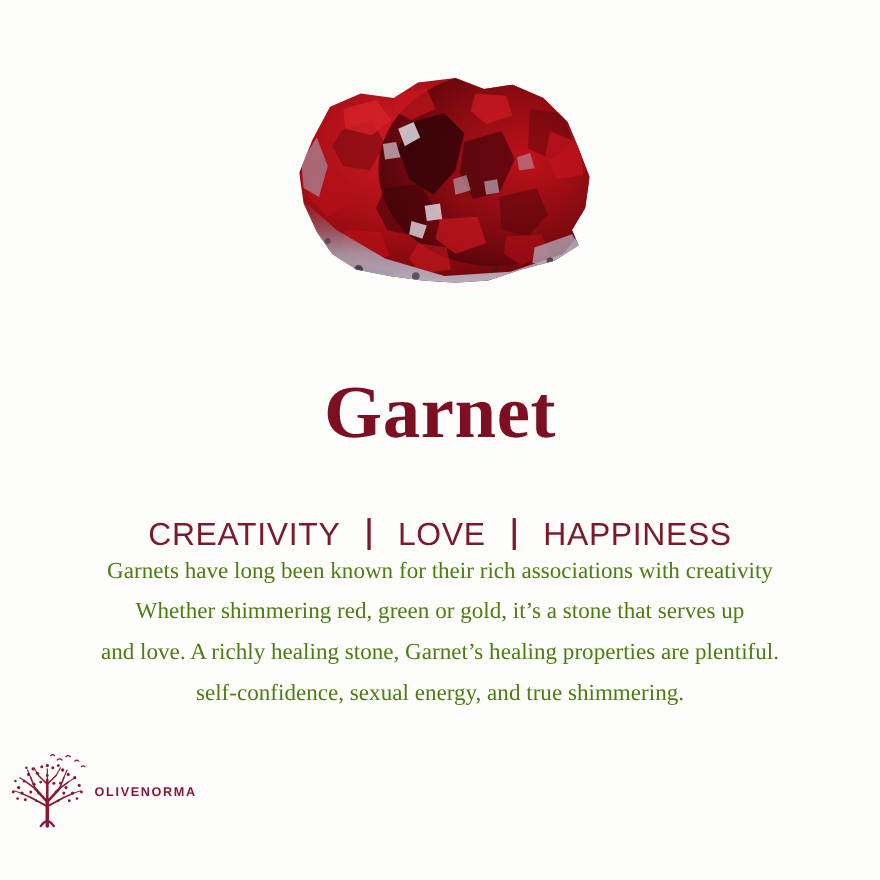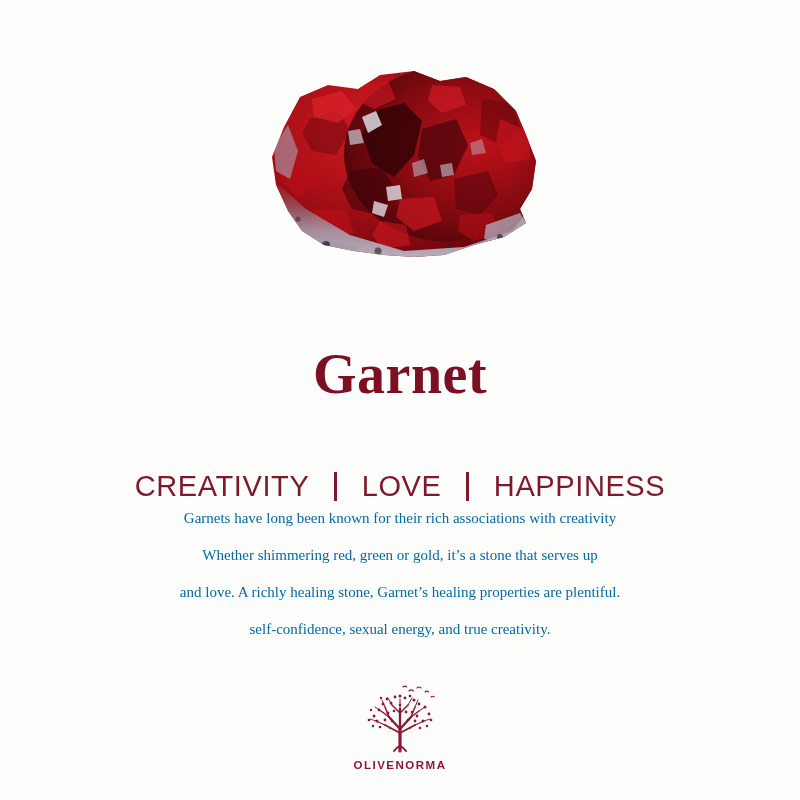--- a/index.html
+++ b/index.html
@@ -41,21 +41,21 @@
 
   
   .title {
     position: absolute;
     left: 0;
     top: 336px;
     width: 800px;
     text-align: center;
     font-family: "Liberation Serif", "DejaVu Serif", serif;
     font-weight: 700;
-    font-size: 56px;
+    font-size: 68px;
     line-height: 76px;
     letter-spacing: 0.5px;
     color: #7c1022;
   }
 
   
   .subtitle {
     position: absolute;
     left: 0;
     top: 443px;
@@ -83,34 +83,34 @@
   }
 
   
   .body-copy {
     position: absolute;
     left: 0;
     top: 500px;
     width: 800px;
     text-align: center;
     font-family: "Liberation Serif", "DejaVu Serif", serif;
-    font-size: 15px;
+    font-size: 21px;
     line-height: 37px;
-    color: #0369a1;
+    color: #4d7c0f;
   }
   .body-copy .bl { display: block; white-space: nowrap; }
 
   
   .logo {
     position: absolute;
     left: 0;
     top: 683px;
     width: 800px;
     display: flex;
-    flex-direction: column;
+    flex-direction: row;
     align-items: center;
   }
   .logo-mark { width: 86px; height: 72px; display: block; }
   .logo-word {
     margin-top: 4px;
     font-family: "Liberation Sans", "DejaVu Sans", sans-serif;
     font-weight: 700;
     font-size: 11.5px;
     letter-spacing: 1.5px;
     color: #8a1734;
@@ -198,21 +198,21 @@
     <span class="sep"></span>
     <span class="kw">LOVE</span>
     <span class="sep"></span>
     <span class="kw">HAPPINESS</span>
   </div>
 
   <div class="body-copy">
     <span class="bl">Garnets have long been known for their rich associations with creativity</span>
     <span class="bl">Whether shimmering red, green or gold, it’s a stone that serves up</span>
     <span class="bl">and love. A richly healing stone, Garnet’s healing properties are plentiful.</span>
-    <span class="bl">self-confidence, sexual energy, and true creativity.</span>
+    <span class="bl">self-confidence, sexual energy, and true shimmering.</span>
   </div>
 
   <div class="logo">
     <svg class="logo-mark" viewBox="0 0 86 72" xmlns="http://www.w3.org/2000/svg" aria-hidden="true">
       <g stroke="#8a1734" fill="none" stroke-linecap="round">
 
         <path d="M43,68 L43,44" stroke-width="3.2"></path>
         <path d="M37,68 Q40,64 43,63 Q46,64 49,68" stroke-width="2"></path>
 
         <path d="M43,46 L32,34" stroke-width="2.3"></path>

